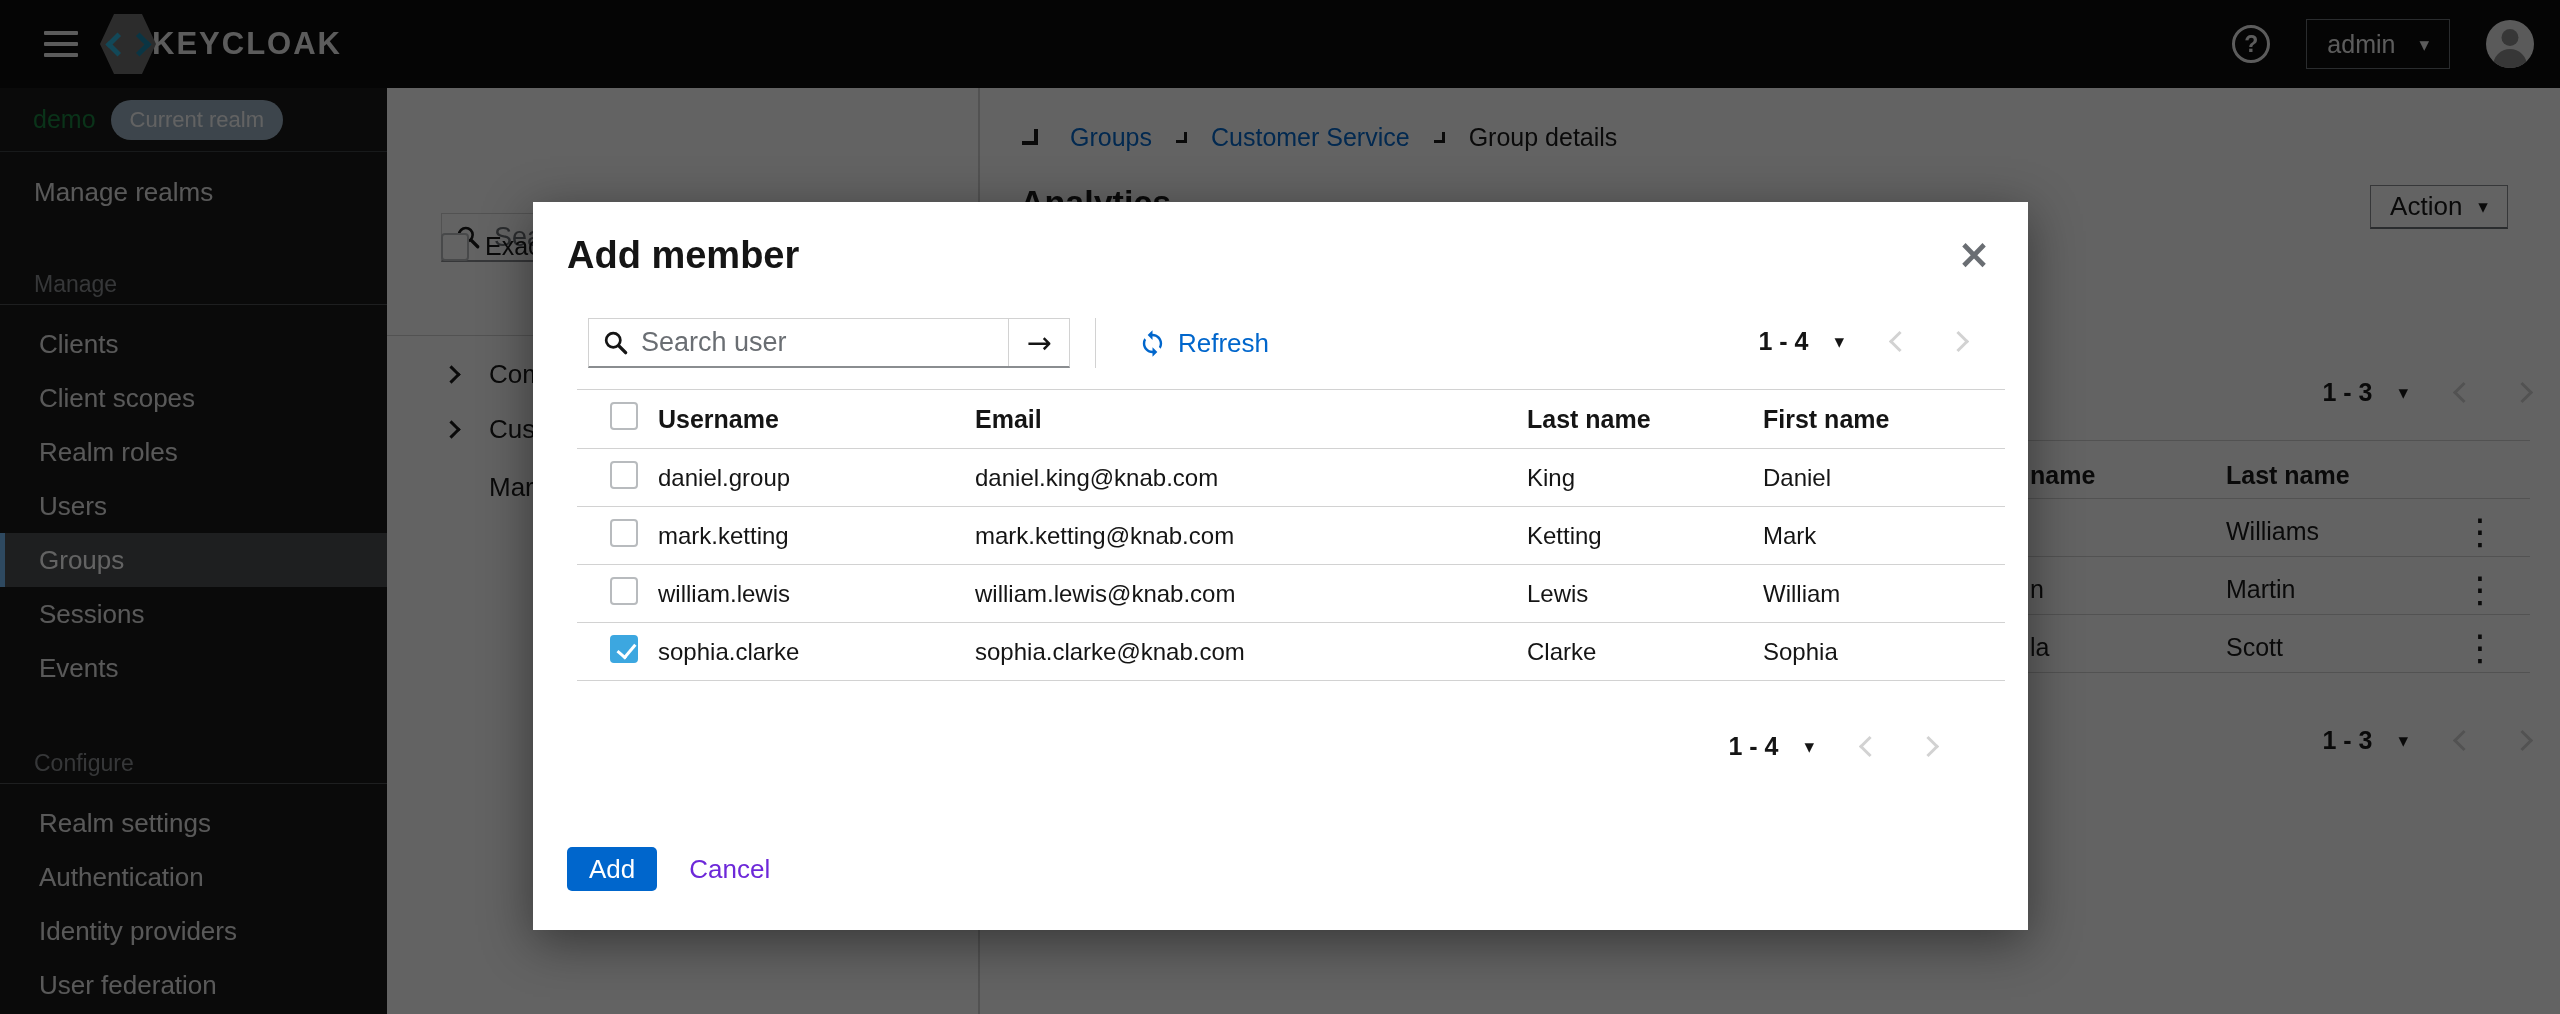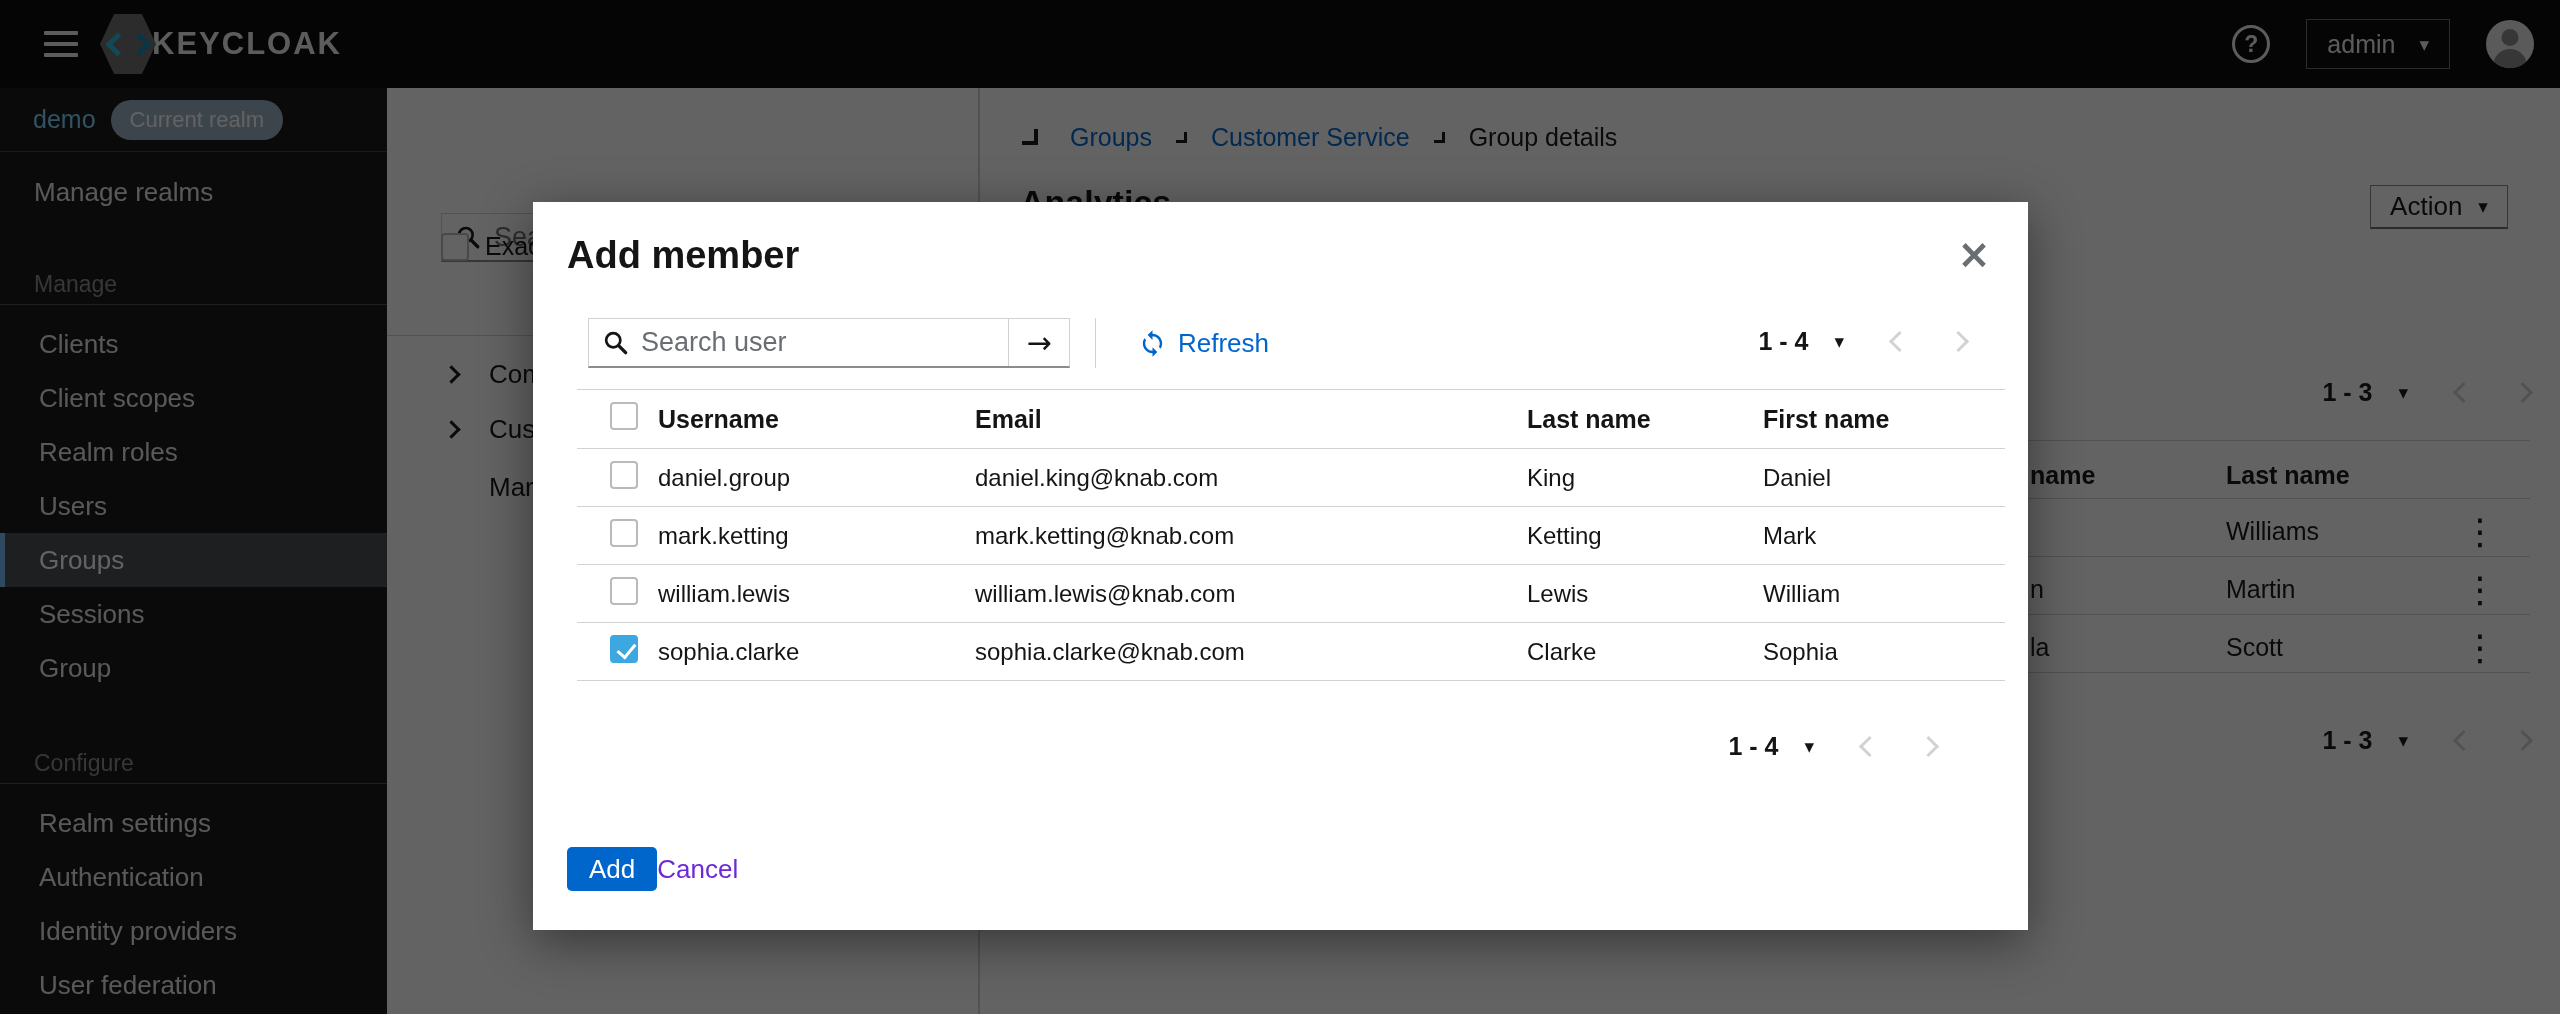--- a/index.html
+++ b/index.html
@@ -23,21 +23,21 @@
   .user-menu { display:flex; align-items:center; gap:24px; border:1px solid #6a6e73; padding:10px 20px; height:50px; color:#ededed; font-size:25px; background:none; cursor:pointer; }
   .user-menu .caret { color:#ededed; }
   .caret { font-size:19px; line-height:1; }
   .avatar { width:48px; height:48px; border-radius:50%; background:#e8e8e8; overflow:hidden; position:relative; border:none; cursor:pointer; }
   .avatar i.head { position:absolute; left:50%; top:9px; transform:translateX(-50%); width:17px; height:17px; border-radius:50%; background:#8c8c8c; }
   .avatar i.body { position:absolute; left:50%; top:29px; transform:translateX(-50%); width:34px; height:24px; border-radius:17px 17px 0 0; background:#8c8c8c; }
 
   
   .sidebar { position:absolute; top:88px; left:0; width:387px; bottom:0; background:#151515; z-index:1; }
   .realm-row { height:64px; display:flex; align-items:center; gap:15px; padding:0 20px 0 33px; border-bottom:1px solid #3c3f42; cursor:pointer; }
-  .realm-name { color:#7dd3fc; font-size:25px; }
+  .realm-name { color:#15803d; font-size:25px; }
   .realm-chip { background:#9cb1c3; color:#fdfdfd; font-size:22px; padding:7px 19px; border-radius:22px; white-space:nowrap; }
   .manage-realms { display:block; margin-top:16px; height:48px; line-height:48px; padding:0 34px; color:#e4e4e4; font-size:26px; text-decoration:none; }
   .nav-section { margin-top:48px; }
   .nav-heading { padding:0 34px; height:40px; line-height:40px; color:#8a8d90; font-size:23px; }
   .nav-divider { height:1px; background:#4a4d50; }
   .nav-list { list-style:none; padding-top:12px; }
   .nav-item { height:54px; display:flex; align-items:center; padding:0 34px; color:#e4e4e4; font-size:26px; cursor:pointer; border-left:5px solid transparent; }
   .nav-item.current { background:#4a4d50; border-left-color:#73bcf7; color:#fff; }
 
   
@@ -96,21 +96,21 @@
   .m-pag-top { position:absolute; top:116px; right:62px; }
   .m-pag-bottom { position:absolute; top:521px; right:92px; }
 
   .m-table { position:absolute; left:44px; top:187px; width:1428px; border-collapse:collapse; table-layout:fixed; }
   .m-table thead tr { border-top:1px solid #d2d2d2; border-bottom:1px solid #d2d2d2; }
   .m-table tbody tr { border-bottom:1px solid #d2d2d2; }
   .m-table th { height:59px; text-align:left; font-size:25px; font-weight:700; color:#151515; }
   .m-table td { height:58px; font-size:24px; color:#151515; }
   .m-table .cb-cell { padding-left:33px; }
 
-  .m-footer { position:absolute; left:34px; top:645px; display:flex; }
+  .m-footer { position:absolute; left:34px; top:645px; display:flex; gap:32px; }
   .btn-primary { min-width:79px; height:44px; background:#0066cc; color:#fff; border:none; border-radius:5px; font-size:26px; padding:0 22px; cursor:pointer; font-family:inherit; }
   .link-btn { background:none; border:none; color:#6d28d9; font-size:26px; cursor:pointer; font-family:inherit; }
 </style>
 </head>
 <body>
 
 <header class="topbar">
   <button class="burger">
       <i></i>
       <i></i>
@@ -146,21 +146,21 @@
   <div class="nav-section">
     <div class="nav-heading">Manage</div>
     <div class="nav-divider"></div>
     <ul class="nav-list">
       <li class="nav-item">Clients</li>
       <li class="nav-item">Client scopes</li>
       <li class="nav-item">Realm roles</li>
       <li class="nav-item">Users</li>
       <li class="nav-item current">Groups</li>
       <li class="nav-item">Sessions</li>
-      <li class="nav-item">Group</li>
+      <li class="nav-item">Events</li>
     </ul>
   </div>
 
   <div class="nav-section">
     <div class="nav-heading">Configure</div>
     <div class="nav-divider"></div>
     <ul class="nav-list">
       <li class="nav-item">Realm settings</li>
       <li class="nav-item">Authentication</li>
       <li class="nav-item">Identity providers</li>

